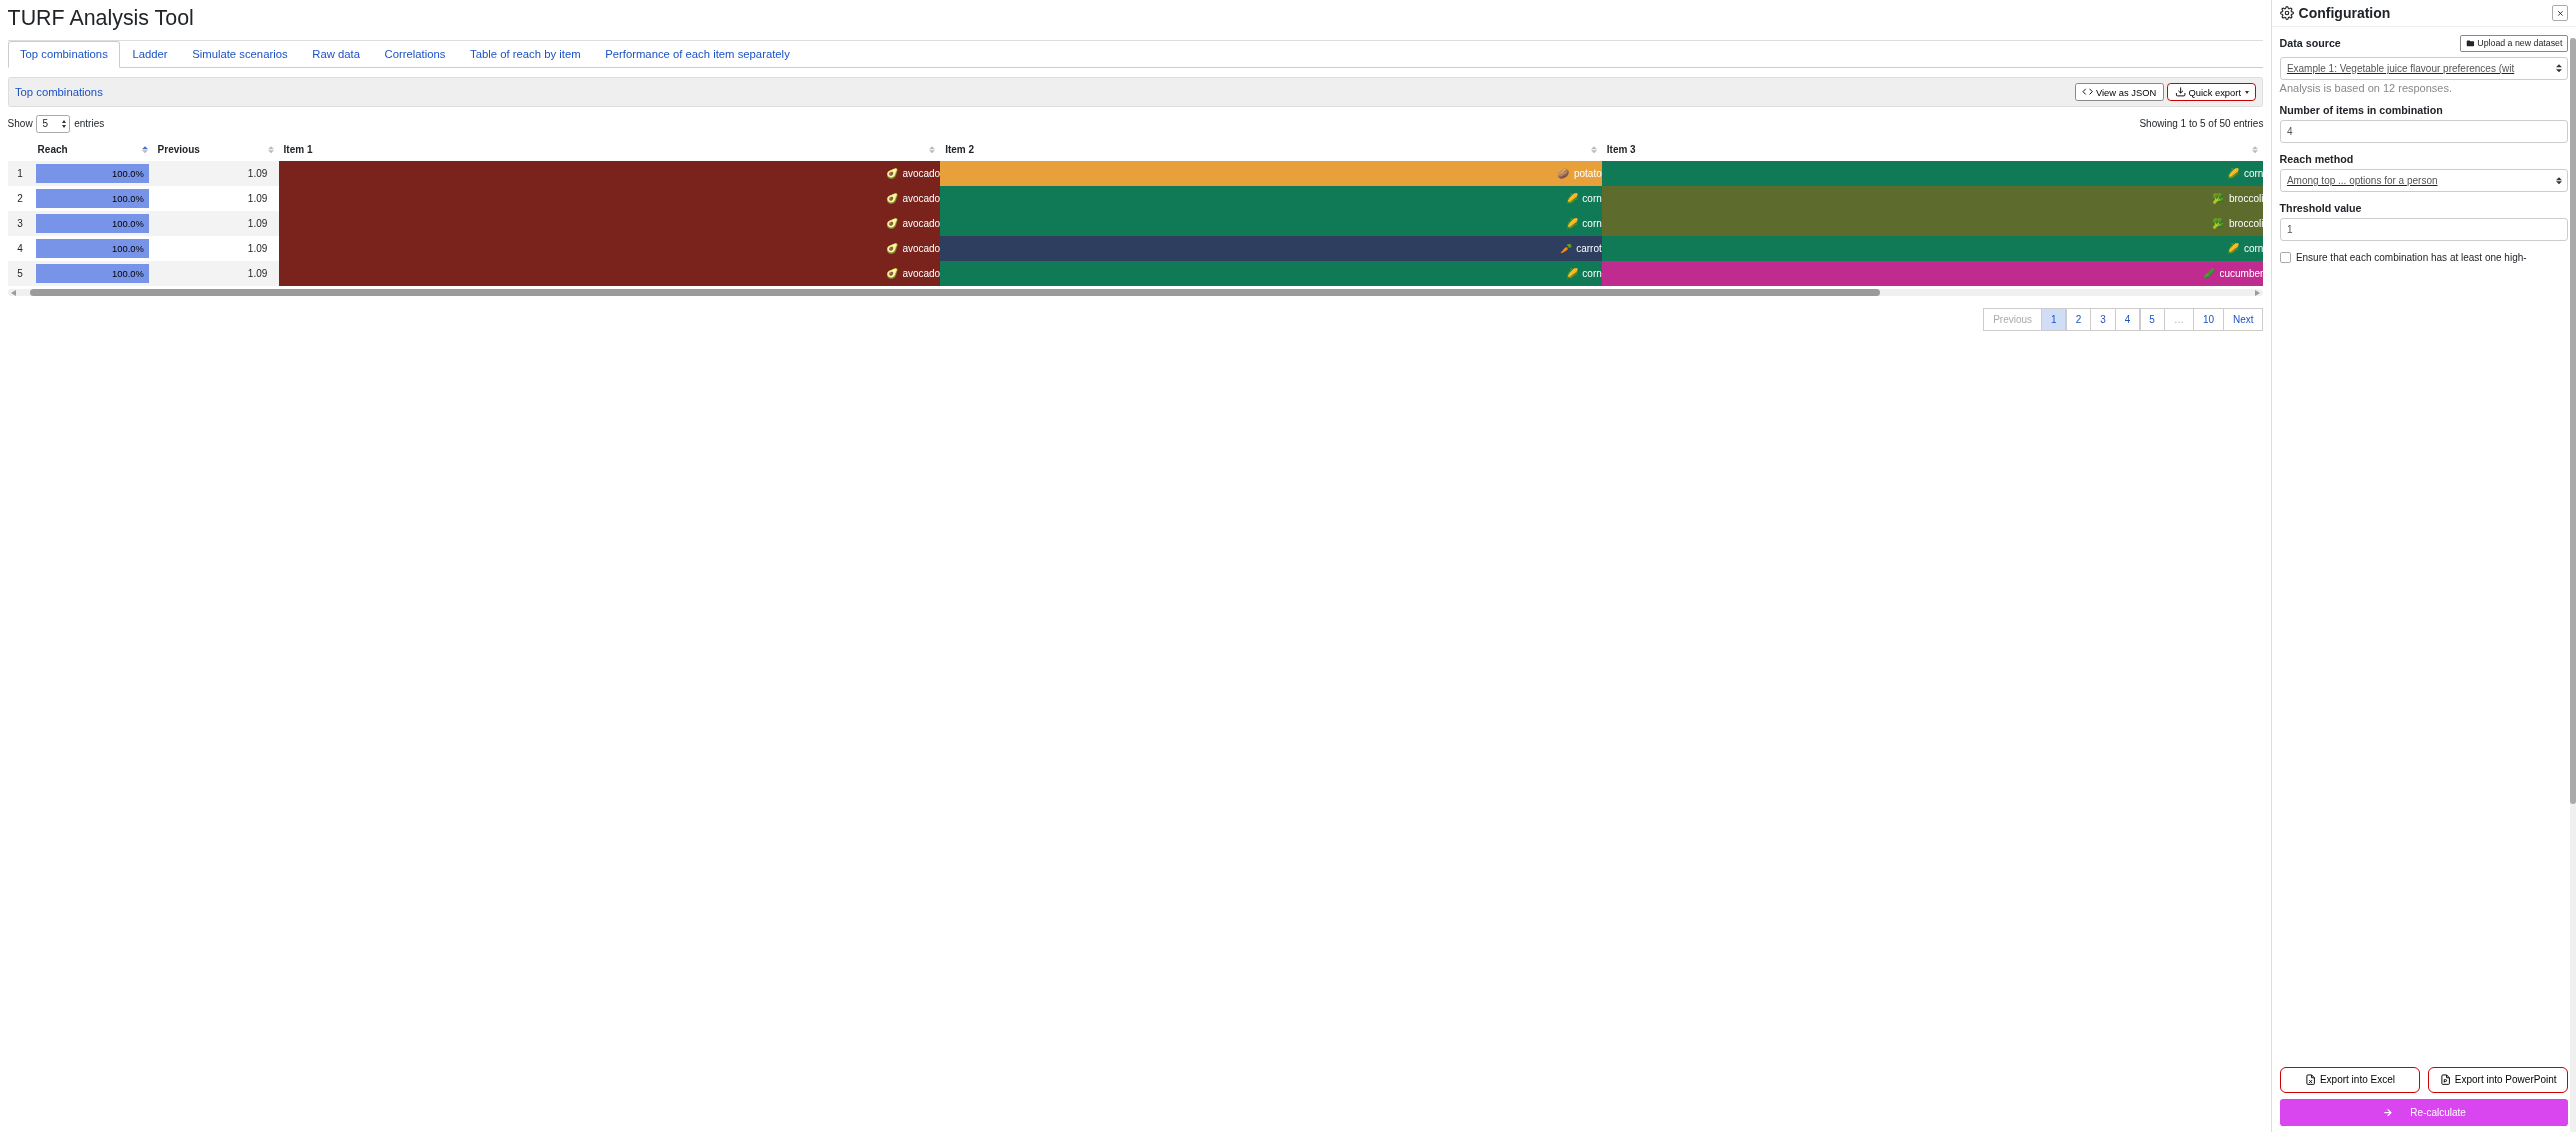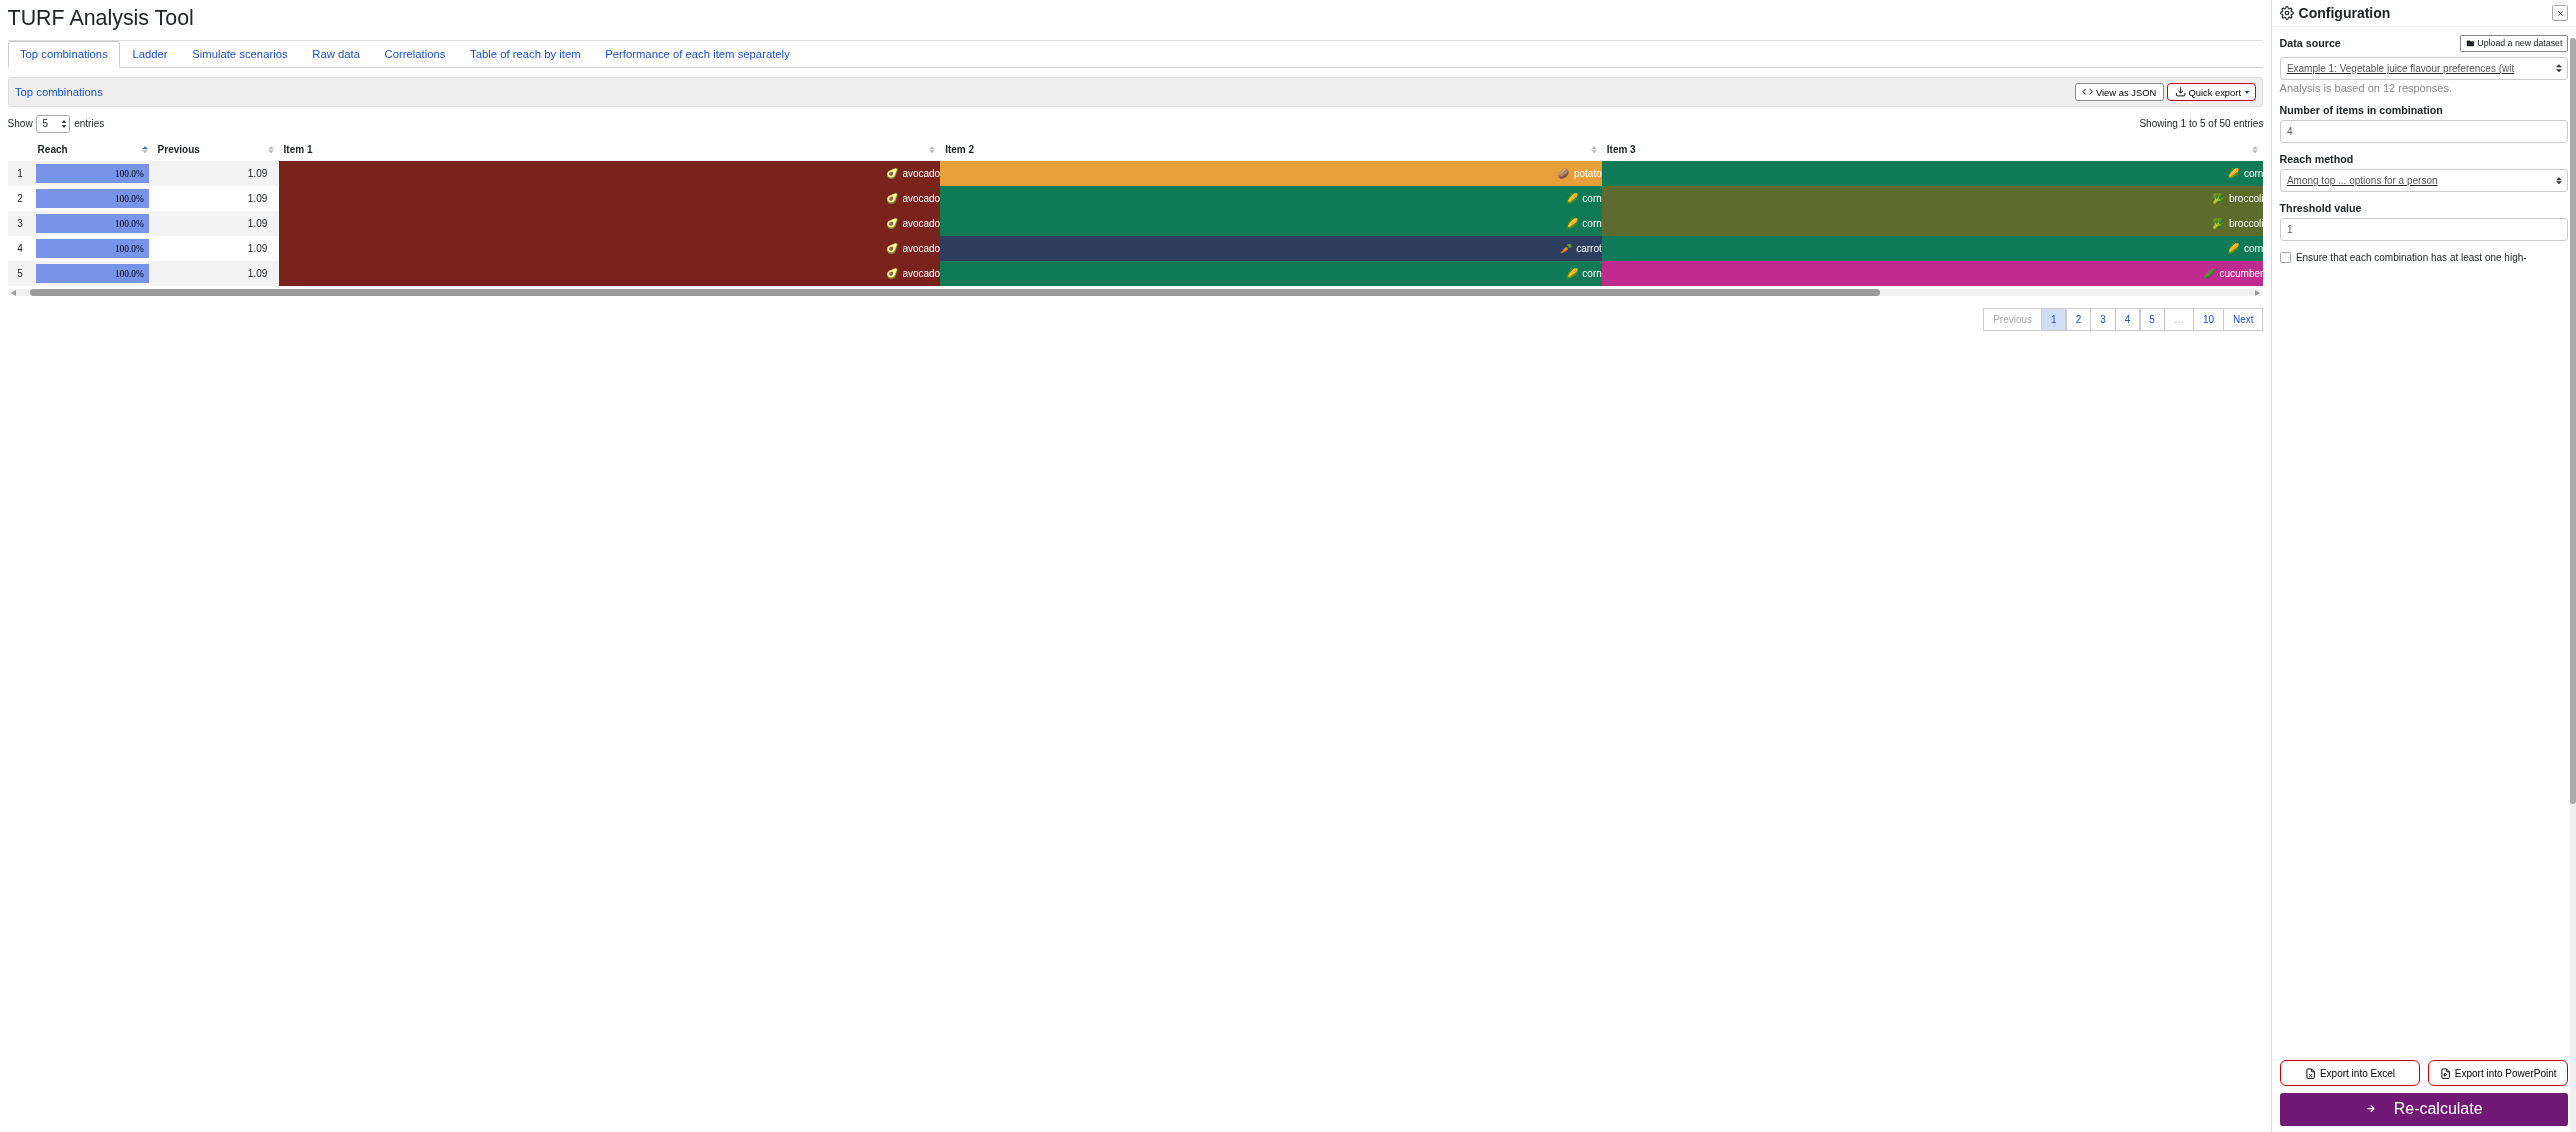--- a/index.html
+++ b/index.html
@@ -32,21 +32,21 @@
 table.data th { text-align: left; font-weight: 700; padding: 6.3px 5px; position: relative; }
 table.data th .sort { position: absolute; right: 5px; top: 50%; transform: translateY(-50%); display: flex; flex-direction: column; gap: 1.3px; }
 .sort .s-up, .sort .s-down { width: 0; height: 0; border-left: 3.1px solid transparent; border-right: 3.1px solid transparent; }
 .sort .s-up { border-bottom: 3.8px solid #bbb; }
 .sort .s-down { border-top: 3.8px solid #bbb; }
 .sort .s-up.active { border-bottom-color: #3d6fd6; }
 table.data td { padding: 0; height: 25px; }
 table.data tbody tr:nth-child(odd) { background: #f3f3f3; }
 .row-idx { width: 25px; text-align: center; }
 .reach-cell { padding: 2.5px 3.8px !important; }
-.reach-bar { background: #7894e8; height: 19px; display: flex; align-items: center; justify-content: flex-end; padding-right: 5px; color: #000; font-size: 9.4px; width: 100%; font-family: Liberation Serif, serif; }
+.reach-bar { background: #7894e8; height: 19px; display: flex; align-items: center; justify-content: flex-end; padding-right: 5px; color: #000; font-size: 9.4px; width: 100%; }
 .freq-cell { text-align: right; padding-right: 11.3px !important; }
 .item-cell { color: #fff; text-align: right; padding: 0 6.3px; font-size: 10px; height: 25px; vertical-align: middle; }
 .item-cell .inner { display: flex; align-items: center; justify-content: flex-end; gap: 3.8px; height: 100%; }
 .hscroll { height: 7.6px; background: #f0f0f0; border-radius: 3.8px; margin-top: 2.5px; display: flex; align-items: center; position: relative; }
 .hscroll .thumb { background: #9b9b9b; height: 7.6px; border-radius: 3.8px; width: 82%; margin-left: 22.7px; }
 .hscroll .arrow-l, .hscroll .arrow-r { position: absolute; width: 0; height: 0; border-top: 3.8px solid transparent; border-bottom: 3.8px solid transparent; }
 .hscroll .arrow-l { left: 3.8px; border-right: 5px solid #9b9b9b; }
 .hscroll .arrow-r { right: 3.8px; border-left: 5px solid #9b9b9b; }
 .pagination { display: flex; justify-content: flex-end; margin-top: 11.3px; }
 .page-item { border: 0.6px solid #ccc; padding: 5px 8.8px; cursor: pointer; color: #1b52c4; margin-left: -0.6px; background: #fff; }
@@ -60,21 +60,21 @@
 .form-select-wrap .chev .up { width: 0; height: 0; border-left: 3.1px solid transparent; border-right: 3.1px solid transparent; border-bottom: 3.1px solid #333; }
 .form-select-wrap .chev .down { width: 0; height: 0; border-left: 3.1px solid transparent; border-right: 3.1px solid transparent; border-top: 3.1px solid #333; }
 .hint { color: #888; font-size: 11px; margin-top: 2.5px; }
 .ds-row { display: flex; align-items: center; justify-content: space-between; margin-bottom: 5px; }
 .ds-row label { font-weight: 700; font-size: 10.7px; margin: 0; }
 .upload-btn { border: 0.6px solid #888; border-radius: 1.9px; padding: 2.5px 5px; font-size: 8.8px; display: flex; align-items: center; gap: 2.5px; cursor: pointer; background: #fff; }
 .checkbox-row { display: flex; align-items: flex-end; gap: 5px; }
 .checkbox-row .cb { width: 11.3px; height: 11.3px; border: 0.6px solid #aaa; border-radius: 1.9px; flex-shrink: 0; margin-top: 1.3px; }
 .action-row { display: flex; gap: 7.6px; margin-bottom: 6.3px; }
 .action-btn { flex: 1; border: 1.3px solid #cc0000; border-radius: 6px; background: #fff; padding: 6.3px 5px; display: flex; align-items: center; justify-content: center; gap: 3.8px; cursor: pointer; font-size: 10px; text-align: center; }
-.recalc-btn { width: 100%; background: #701a75; color: #fff; border: none; border-radius: 3.1px; padding: 7.6px; font-size: 16px; display: flex; align-items: center; justify-content: center; gap: 17px; cursor: pointer; }
+.recalc-btn { width: 100%; background: #d946ef; color: #fff; border: none; border-radius: 3.1px; padding: 7.6px; font-size: 10px; display: flex; align-items: center; justify-content: center; gap: 17px; cursor: pointer; }
 .vscroll { position: absolute; right: 0; top: 38px; bottom: 0; width: 6.3px; background: #f0f0f0; }
 .vscroll .vthumb { background: #aaa; width: 6.3px; height: 70%; border-radius: 3.1px; }
 svg.icon { width: 11.3px; height: 11.3px; flex-shrink: 0; }
 .caret-down { display: inline-block; width: 0; height: 0; border-left: 2.5px solid transparent; border-right: 2.5px solid transparent; border-top: 3.1px solid #333; vertical-align: middle; margin-left: 1.3px; }
 </style>
 </head>
 <body>
 
 <div class="container">
   <div class="main">

